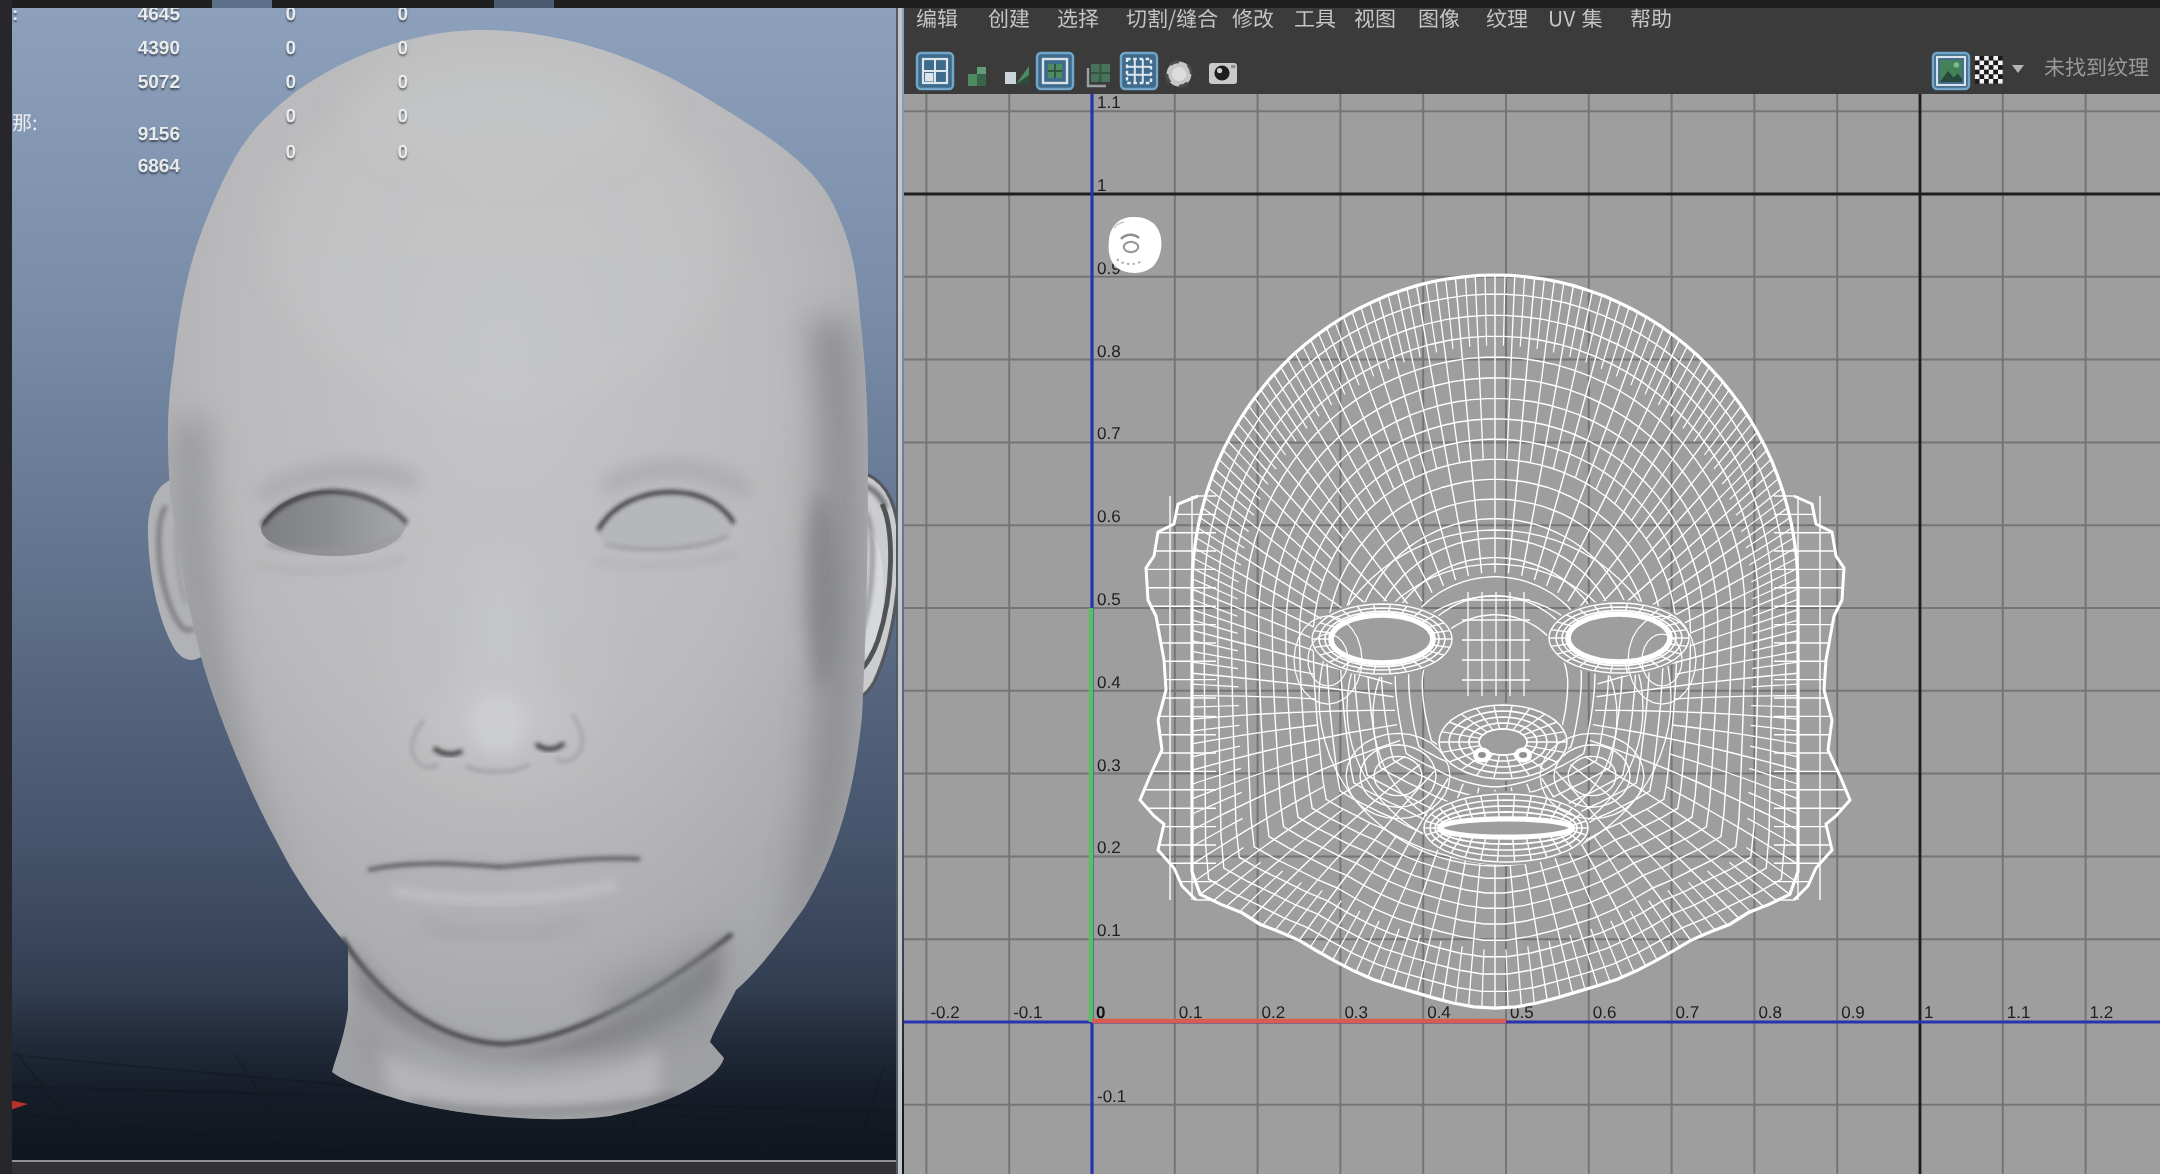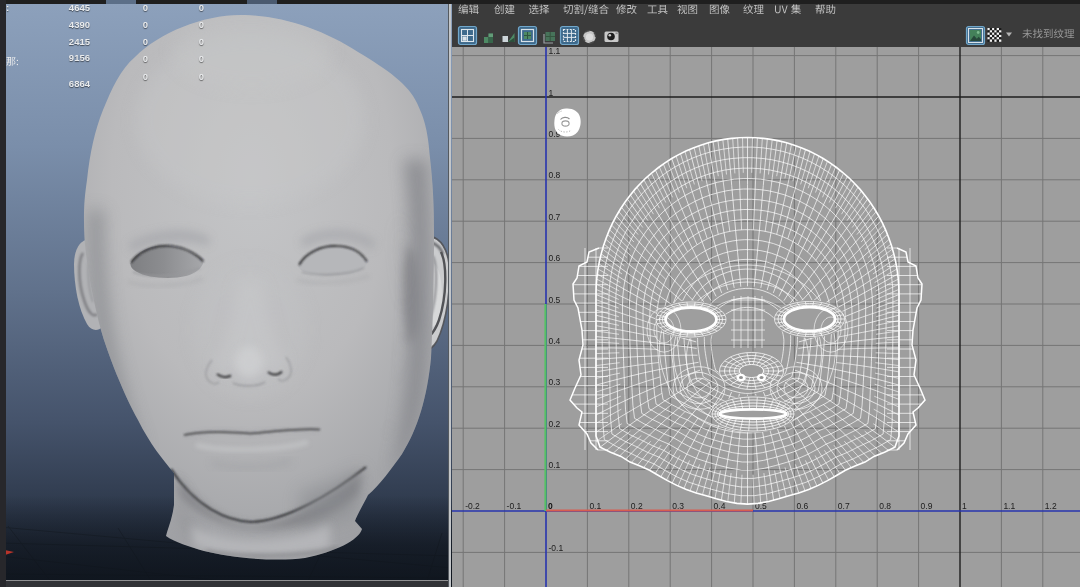--- a/index.html
+++ b/index.html
@@ -140,24 +140,24 @@
 <path d="M190,524 C220,546 290,546 330,524 L330,548 C298,558 222,558 194,546 Z" fill="#bbbcbf" opacity="0.75" filter="url(#b4)"></path>
 <path d="M206,551 C240,558 300,557 338,548" stroke="#505155" stroke-width="2.2" fill="none" opacity="0.5" filter="url(#b2)"></path>
 </g>
 </svg>
     <div class="hudn" style="top:1.5px;left:62px;width:28px">4645</div>
     <div class="hudn" style="top:1.5px;left:138px;width:10px">0</div>
     <div class="hudn" style="top:1.5px;left:194px;width:10px">0</div>
     <div class="hudn" style="top:18.8px;left:62px;width:28px">4390</div>
     <div class="hudn" style="top:18.8px;left:138px;width:10px">0</div>
     <div class="hudn" style="top:18.8px;left:194px;width:10px">0</div>
-    <div class="hudn" style="top:36.1px;left:62px;width:28px">2415</div>
+    <div class="hudn" style="top:36.1px;left:62px;width:28px">5072</div>
     <div class="hudn" style="top:36.1px;left:138px;width:10px">0</div>
     <div class="hudn" style="top:36.1px;left:194px;width:10px">0</div>
-    <div class="hudn" style="top:52px;left:62px;width:28px">9156</div>
+    <div class="hudn" style="top:62px;left:62px;width:28px">9156</div>
     <div class="hudn" style="top:53.4px;left:138px;width:10px">0</div>
     <div class="hudn" style="top:53.4px;left:194px;width:10px">0</div>
     <div class="hudn" style="top:78px;left:62px;width:28px">6864</div>
     <div class="hudn" style="top:70.7px;left:138px;width:10px">0</div>
     <div class="hudn" style="top:70.7px;left:194px;width:10px">0</div>
     <svg width="24" height="16" style="position:absolute;left:6px;top:53px">
       <path transform="translate(0.0,12.0) scale(0.010000,-0.010000)" d="M427 721 426 553H282C284 606 286 662 287 721ZM58 321V253H176C151 140 110 47 42 -24C59 -37 92 -66 103 -79C179 10 224 120 250 253H422C418 110 411 48 399 29C391 14 382 10 367 10C348 10 306 10 261 14C274 -8 282 -42 283 -65C328 -68 373 -69 402 -65C432 -60 450 -50 469 -20C498 27 499 200 501 747C501 758 502 790 502 790H53V721H212C211 663 210 607 208 553H67V486H205C202 428 196 373 188 321ZM425 486 423 321H262C269 373 275 428 278 486ZM586 787V-78H658V716H851C817 637 770 532 726 448C832 359 866 286 866 224C866 188 859 158 835 146C821 139 803 135 785 135C760 133 725 133 689 137C702 116 709 85 711 66C745 64 785 63 816 66C842 69 867 76 885 88C922 111 937 158 937 217C937 287 909 365 803 458C852 550 907 664 949 756L897 790L885 787Z" fill="#eeeeee"></path>
       <path transform="translate(10.0,12.0) scale(0.010000,-0.010000)" d="M139 390C175 390 205 418 205 460C205 501 175 530 139 530C102 530 73 501 73 460C73 418 102 390 139 390ZM139 -13C175 -13 205 15 205 56C205 98 175 126 139 126C102 126 73 98 73 56C73 15 102 -13 139 -13Z" fill="#eeeeee"></path>
     </svg>
     <div class="hudn" style="top:1.5px;left:6px;width:8px;text-align:left">:</div>

